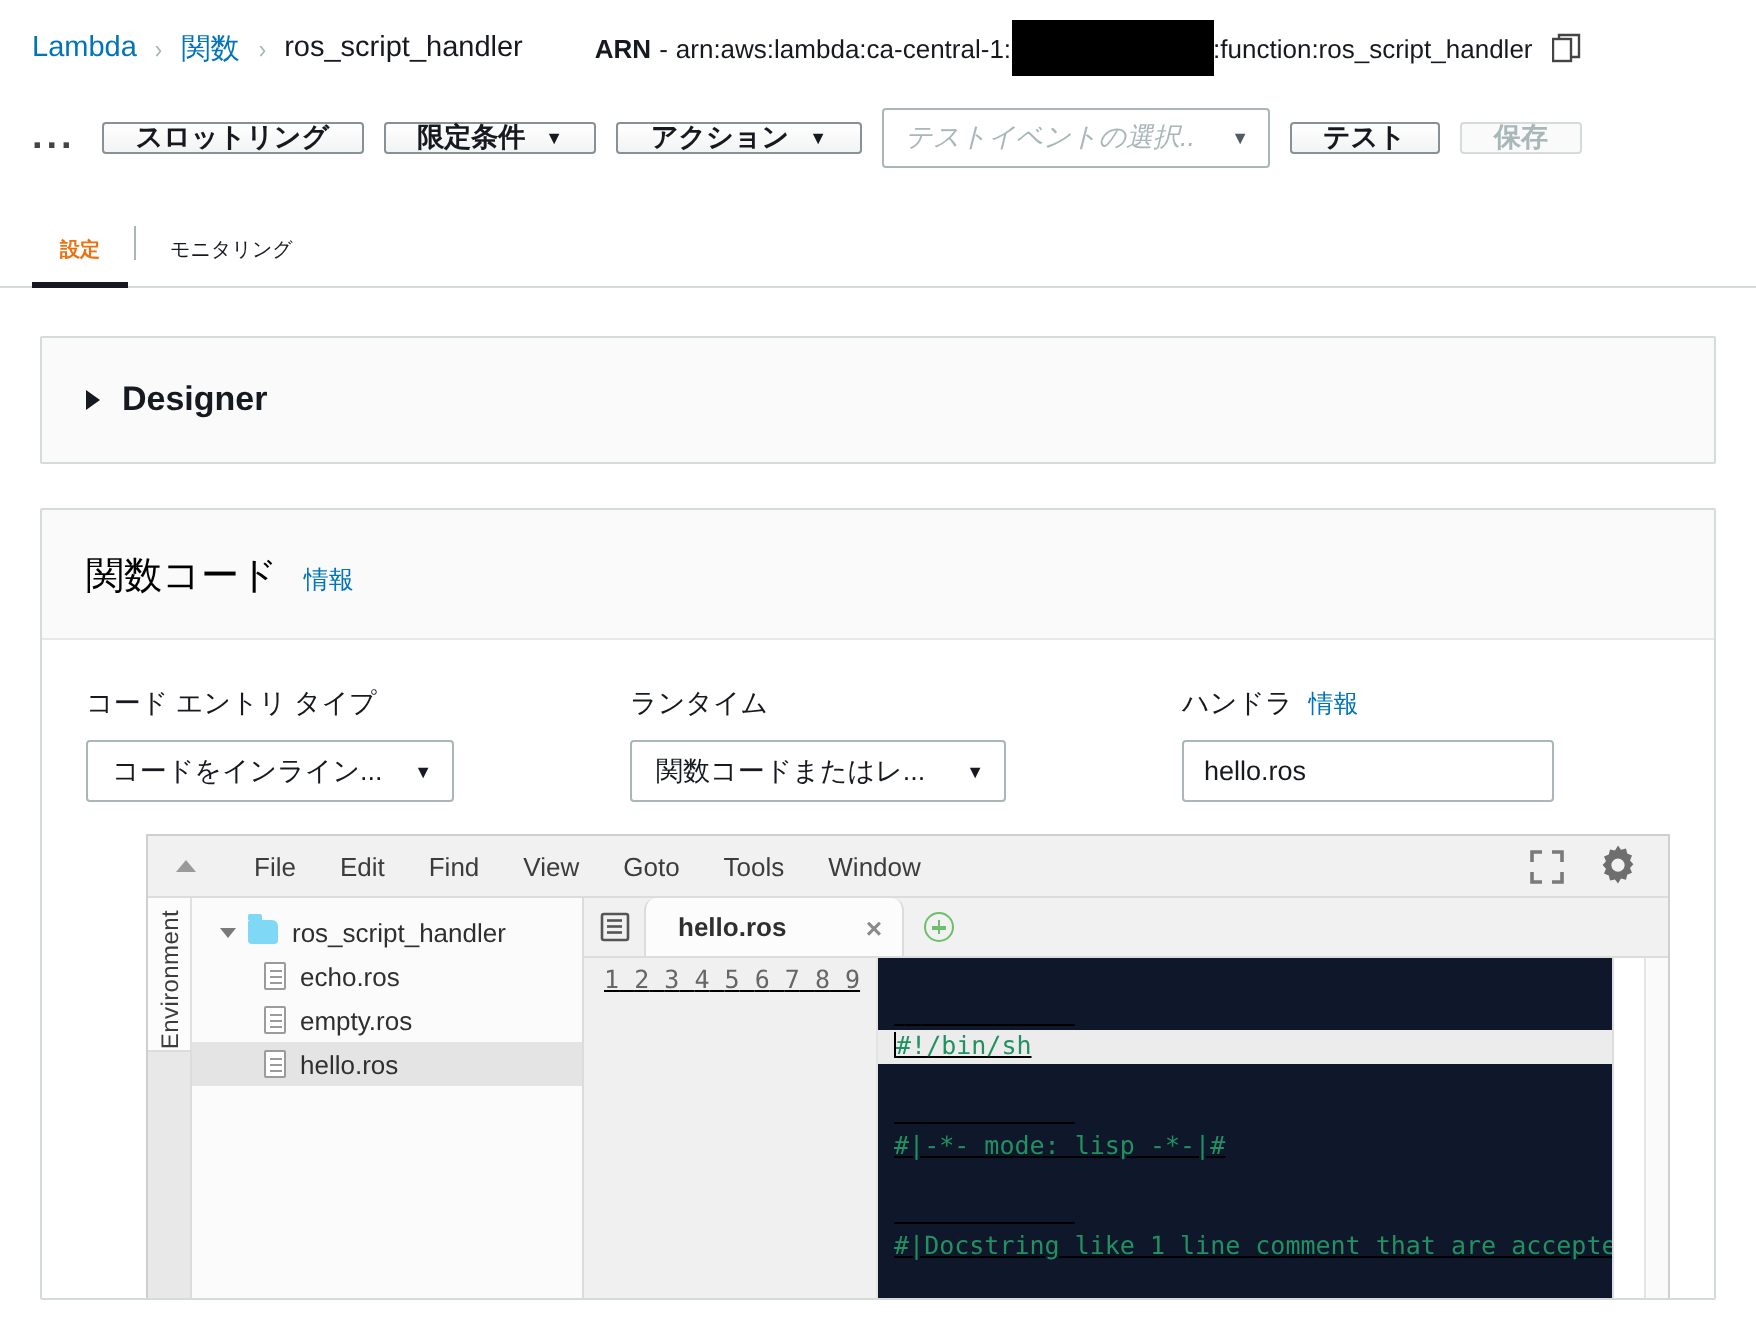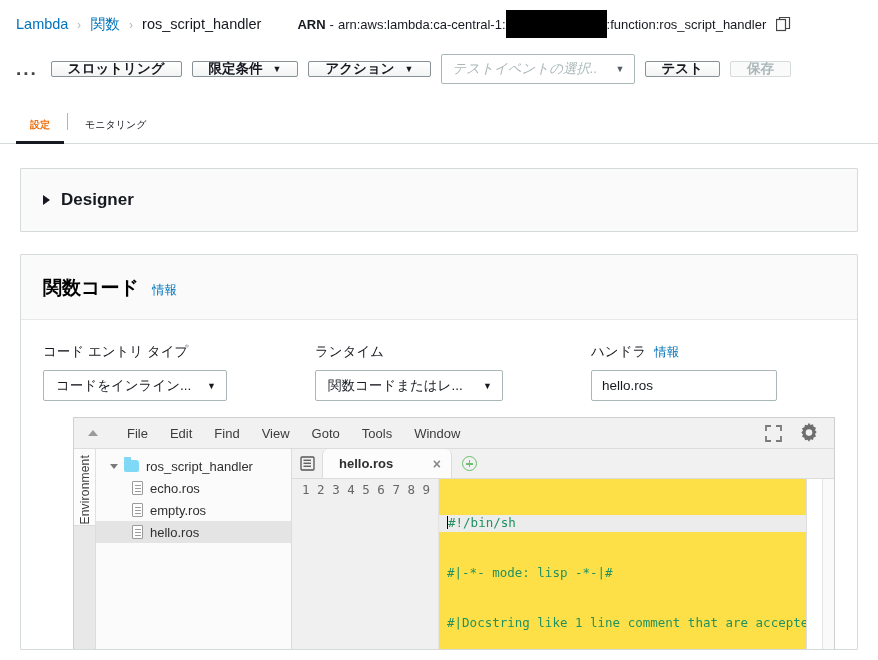--- a/index.html
+++ b/index.html
@@ -145,21 +145,21 @@
     font-size: 17px; font-weight: bold; color: #16191f;
   }
 
   .panel-code { margin-top: 22px; background: #fff; padding-bottom: 0; }
   .code-header {
     background: #fafafa;
     border-bottom: 1px solid #e8e8e8;
     padding: 20px 22px 18px 22px;
     display: flex; align-items: baseline;
   }
-  .code-header .panel-title-jp { font-size: 19px; font-weight: bold; }
+  .code-header .panel-title-jp { font-size: 19px; font-weight: normal; }
   .info-link {
     color: #0073bb; font-size: 12.5px; margin-left: 13px; cursor: pointer;
   }
 
   
   .form-row {
     display: flex;
     padding: 23px 22px 16px 22px;
     background: #fff;
   }
@@ -326,24 +326,25 @@
     border: 1.6px solid #6cbf6c; position: relative;
   }
   .plus-circle::before, .plus-circle::after {
     content: ""; position: absolute; background: #6cbf6c;
   }
   .plus-circle::before { left: 3px; right: 3px; top: 6px; height: 1.6px; }
   .plus-circle::after { top: 3px; bottom: 3px; left: 6px; width: 1.6px; }
 
   .code-scroll {
     flex: 1; display: flex; overflow: hidden;
-    background: #fde047;
+    background: #0f172a;
     font-family: "DejaVu Sans Mono", "Liberation Mono", monospace;
     font-size: 12.5px;
     line-height: 16.6px;
+    text-decoration: underline;
   }
   .gutter {
     background: #f0f0f0;
     color: #666;
     text-align: right;
     padding: 3px 8px 0 10px;
     user-select: none;
     border-right: 1px solid #e4e4e4;
   }
   .code-lines {

